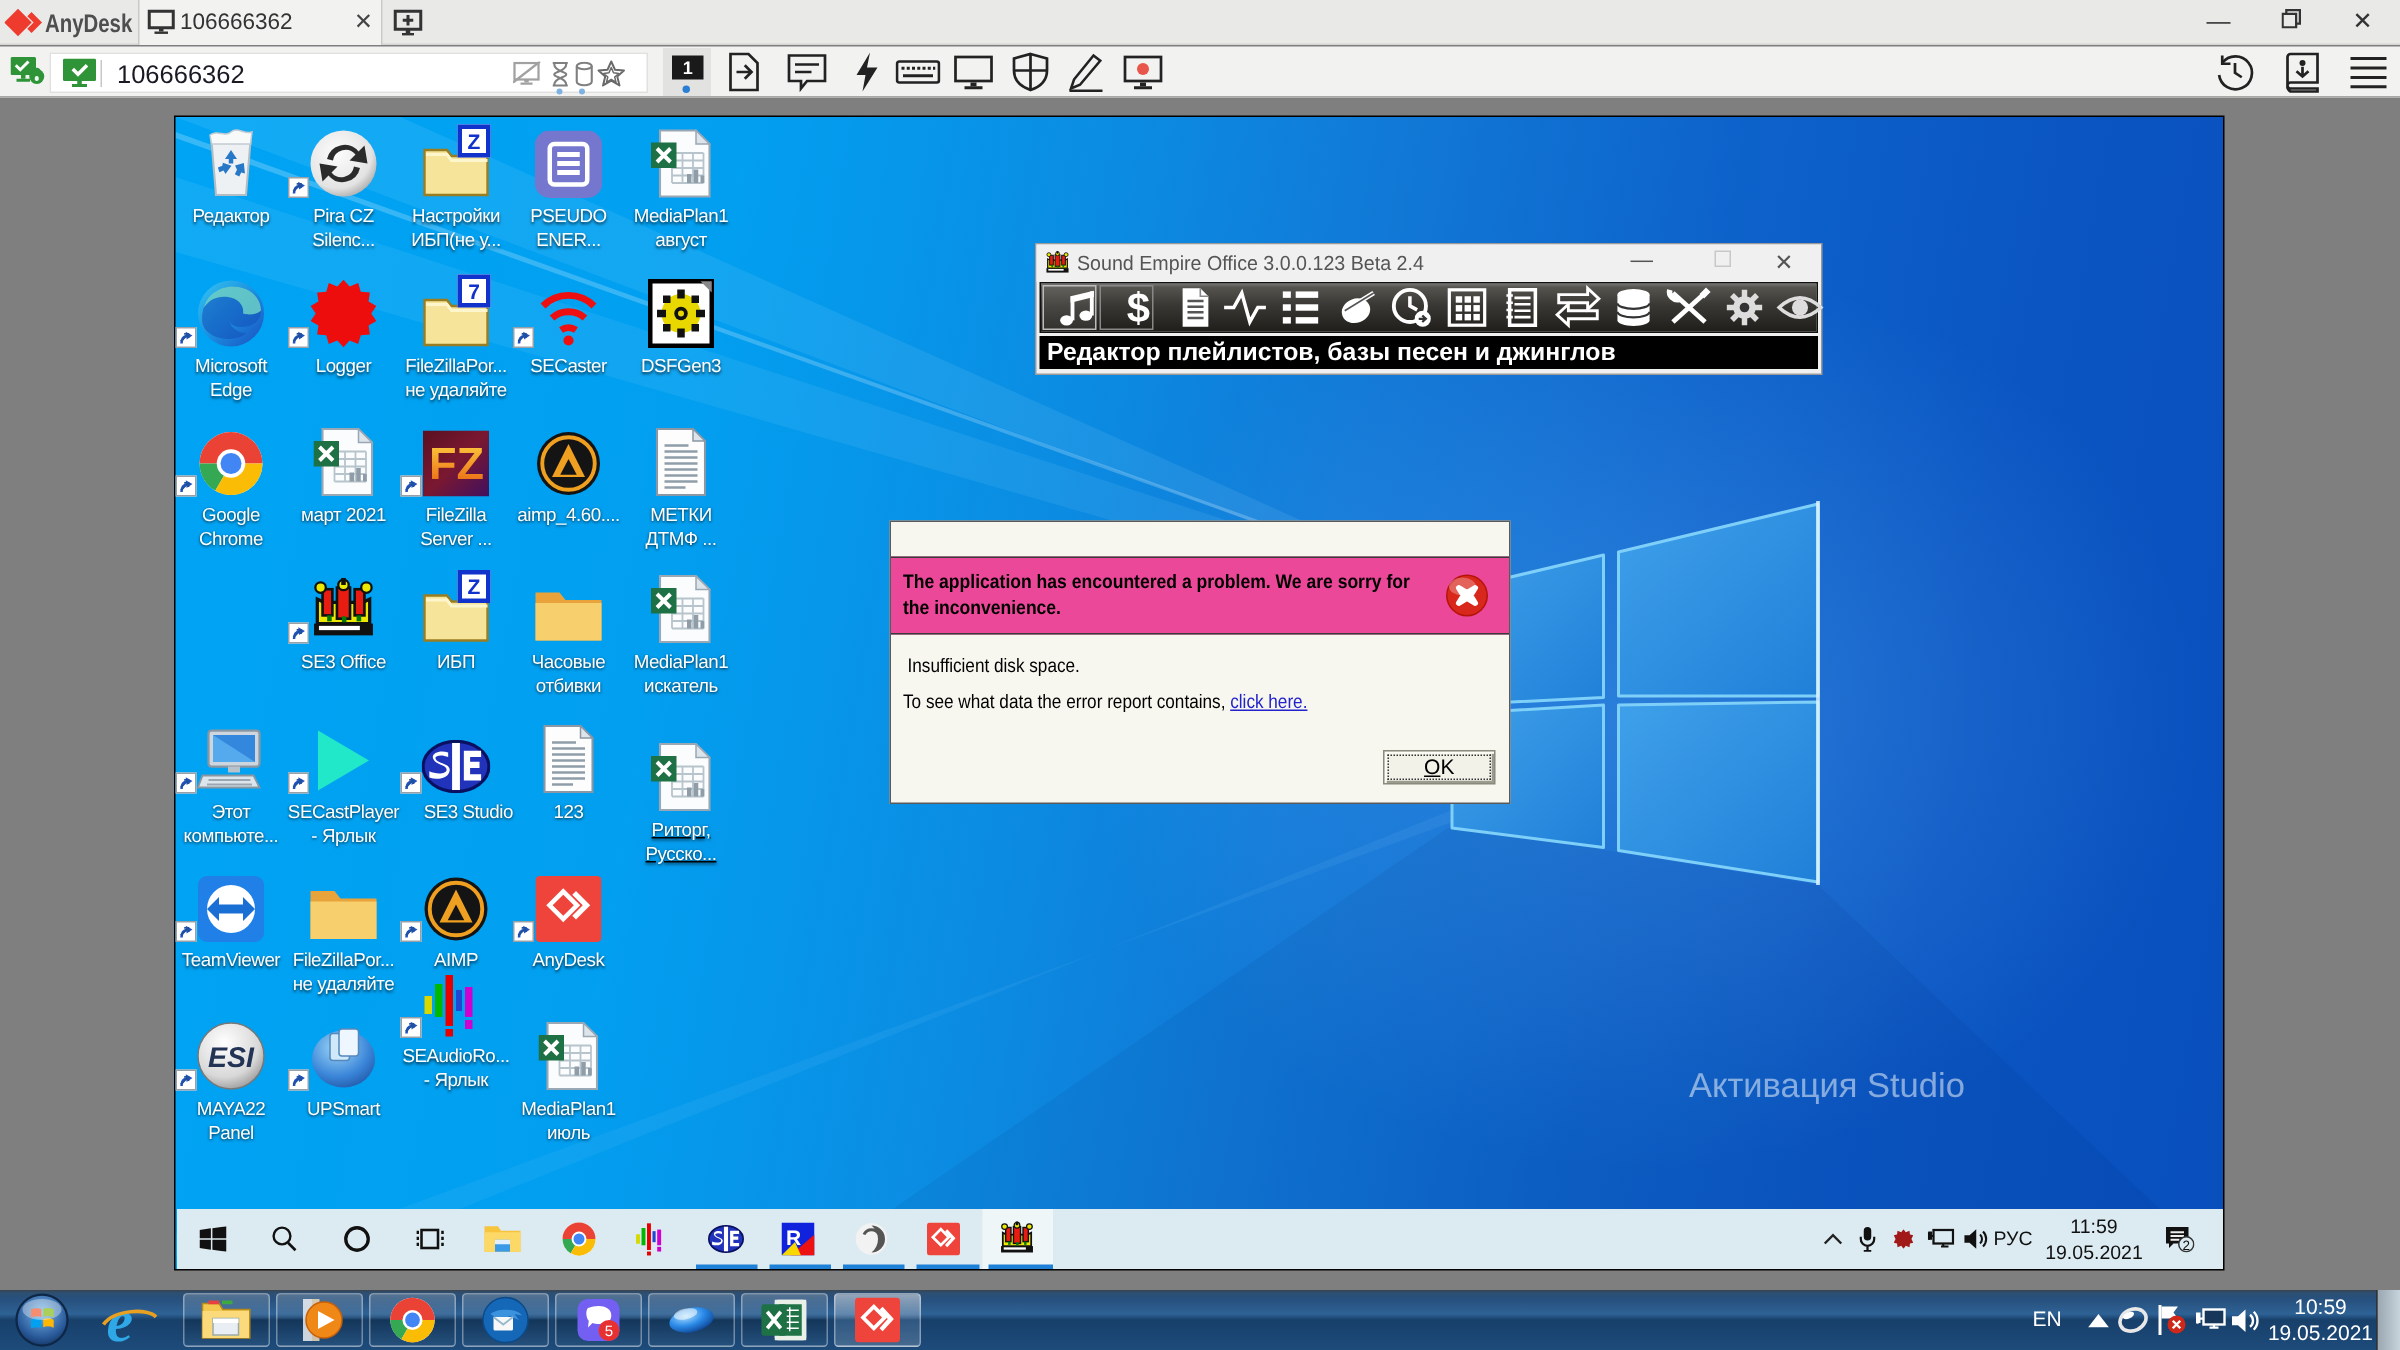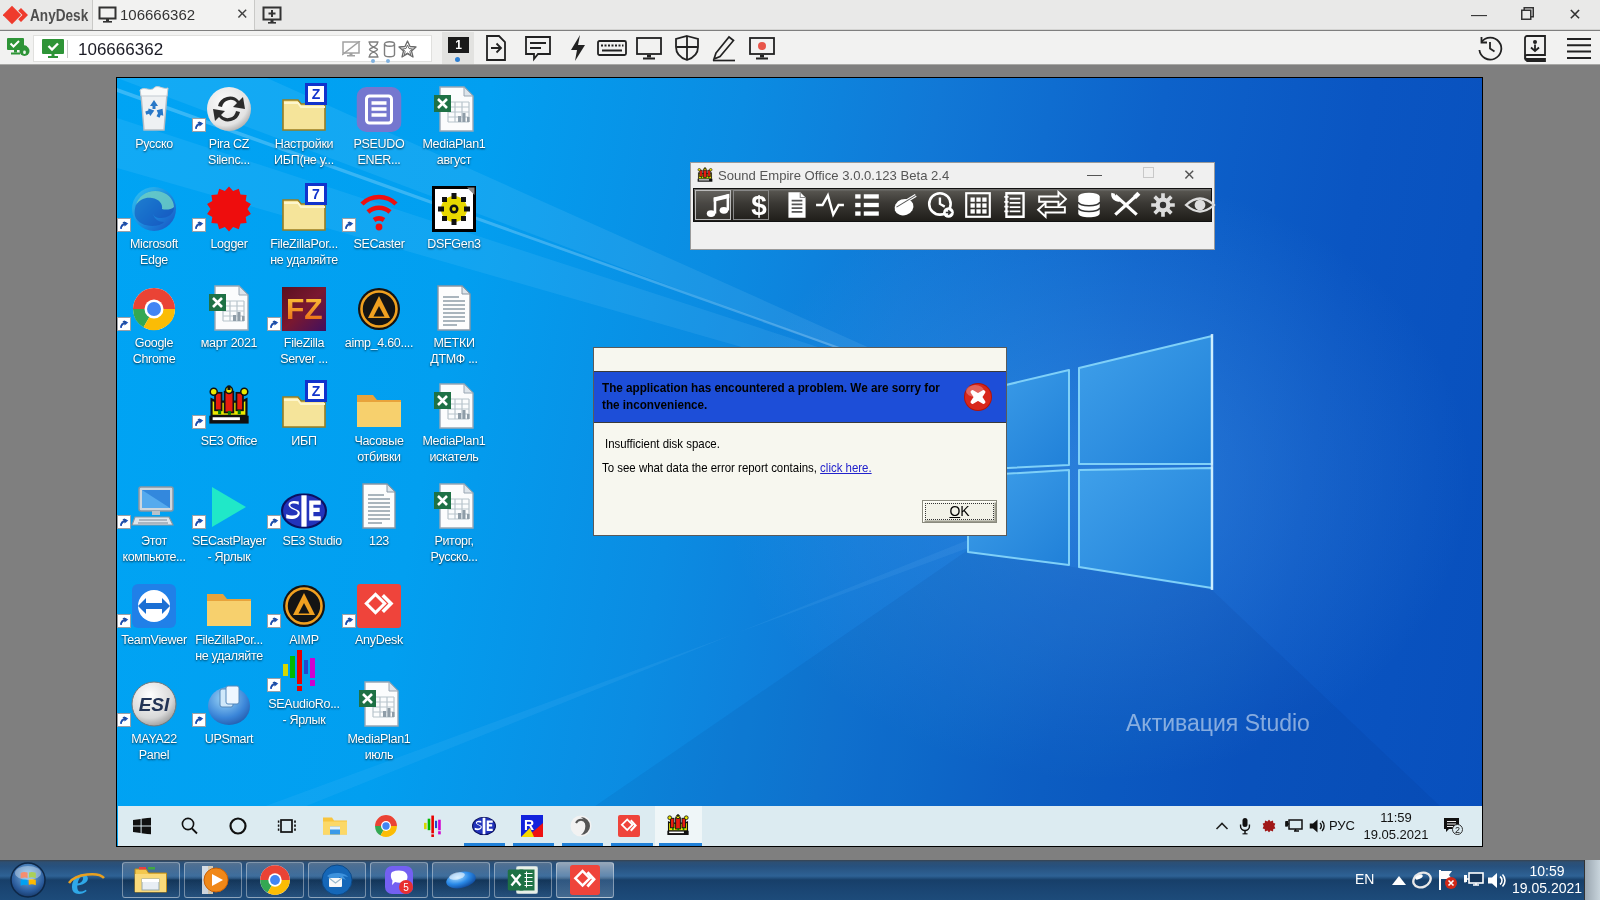--- a/index.html
+++ b/index.html
@@ -54,21 +54,21 @@
 #sew { position:absolute; left:574px; top:85px; width:523px; height:86px; background:#f0f0f0; box-shadow:0 0 0 1px #9a9a9a; }
 #sew .ttl { position:absolute; left:0; top:0; width:100%; height:25px; background:#f0f0f0; }
 #sew .ttl .txt { position:absolute; left:27px; top:5px; font-size:13.5px; color:#555; transform:scaleX(0.97); transform-origin:0 0; }
 #sew .tbar { position:absolute; left:2px; top:25px; width:519px; height:34px; background:linear-gradient(#767674 0%, #55534e 8%, #3a3834 45%, #201e1a 100%); border:1px solid #111; }
 #sew .blk { position:absolute; left:2px; top:61px; width:519px; height:22px; background:#000; color:#fff; font-size:16.5px; font-weight:bold; line-height:22px; padding-left:5px; }
 .sei { position:absolute; top:1px; width:36px; height:30px; }
 
 
 #errd { position:absolute; left:476px; top:269px; width:414px; height:189px; background:#f7f7ef; border:1px solid #5a5a5a; }
 #errd .cap { position:absolute; left:0; top:0; width:100%; height:23px; background:#fbfbf3; font-size:15px; color:#000; padding:3px 0 0 10px; }
-#errd .hdr { position:absolute; left:0px; top:23px; width:412px; height:52px; background:#1d4ed8; border-top:1px solid #3a3a3a; border-bottom:1px solid #3a3a3a; }
+#errd .hdr { position:absolute; left:0px; top:23px; width:412px; height:52px; background:#ec4899; border-top:1px solid #3a3a3a; border-bottom:1px solid #3a3a3a; }
 #errd .hdr .t { position:absolute; left:8px; top:7px; width:430px; font-size:13px; font-weight:bold; color:#000; line-height:17px; white-space:nowrap; transform:scaleX(0.9); transform-origin:0 0; }
 #errd .msg1 { position:absolute; left:11px; top:88px; font-size:13px; color:#000; transform:scaleX(0.88); transform-origin:0 0; }
 #errd .msg2 { position:absolute; left:8px; top:112px; font-size:13px; color:#000; transform:scaleX(0.88); transform-origin:0 0; }
 #errd .msg2 a { color:#2222cc; text-decoration:underline; }
 #errd .okb { position:absolute; left:328px; top:152px; width:75px; height:23px; background:#f2f2e8; border:1px solid #8a8a7e; box-shadow:inset 1.5px 1.5px 0 #fdfdf6, inset -1.5px -1.5px 0 #9c9c8e; font-size:14px; color:#000; text-align:center; line-height:21px; }
 #errd .okb .foc { position:absolute; left:2px; top:2px; right:2px; bottom:2px; border:1px dotted #333; }
 
 
 #tb10 { position:absolute; left:1px; top:728px; width:1365px; height:40px; background:#dcebf1; }
 .t10i { position:absolute; top:0; width:46px; height:40px; }
@@ -340,21 +340,21 @@
           <svg width="38" height="48" viewBox="0 0 38 48">
             <path d="M6 10 L9 46 H29 L32 10 Z" fill="#eef1f3" stroke="#b5bdc4" stroke-width="1.4"></path>
             <path d="M5 6 C10 2 15 8 19 4 C23 0 28 6 33 4 L32 12 H6 Z" fill="#f8fafa" stroke="#c3cbd2" stroke-width="1"></path>
             <g fill="#2878c8">
                   <path d="M15 22 l4-6 l4 6 l-2.5 0 l0 3 l-3 0 l0-3 Z"></path>
                   <path d="M13 25 l6 1 l-3 6 l-1.6-2 l-2.6 1.6 l-1.5-3 l2.7-1.6 Z" transform="rotate(10 16 28)"></path>
                   <path d="M22 26 l6-1 l0 7 l-2.4-1 l-1.6 2.6 l-2.8-1.8 l1.8-2.8 Z" transform="rotate(-6 25 29)"></path>
                 </g>
           </svg>
         </div>
-            <div class="lbl">Русско</div>
+            <div class="lbl">Редактор</div>
           </div>
         <div class="dic" style="left:74px;top:6px;">
             <div class="ig">
           <svg width="46" height="46" viewBox="0 0 46 46">
             <defs>
                   <radialGradient id="slv" cx="0.4" cy="0.35" r="0.75">
                     <stop offset="0" stop-color="#fdfdfd"></stop>
                     <stop offset="0.7" stop-color="#e3e3e3"></stop>
                     <stop offset="1" stop-color="#9a9a9a"></stop>
                   </radialGradient>
@@ -645,21 +645,21 @@
             <div class="lbl">SE3 Studio</div>
           </div>
         <div class="dic" style="left:224px;top:403px;">
             <div class="ig">
           <svg width="36" height="46" viewBox="0 0 36 46">
                 <use href="#txt"></use>
               </svg>
         </div>
             <div class="lbl">123</div>
           </div>
-        <div class="dic" style="left:299px;top:403px;">
+        <div class="dic" style="left:299px;top:415px;text-decoration:underline;">
             <div class="ig">
           <svg width="40" height="46" viewBox="0 0 40 46">
                 <use href="#xl"></use>
               </svg>
         </div>
             <div class="lbl">Риторг,<br>Русско...</div>
           </div>
 
         <div class="dic" style="left:-1px;top:502px;">
             <div class="ig">
@@ -889,20 +889,21 @@
                   <path d="M15 3 v6 M15 19 v6 M4 14 h6 M20 14 h6 M7.2 6.2 l4.2 4.2 M18.6 17.6 l4.2 4.2 M22.8 6.2 l-4.2 4.2 M11.4 17.6 l-4.2 4.2"></path>
                 </g>
               </g>
               <circle cx="15" cy="14" r="3" fill="#333"></circle>
             </svg>
           <svg class="sei" style="left:488px;" width="30" height="28" viewBox="0 0 30 28">
               <path d="M2 14 Q15 2 28 14 Q15 26 2 14 Z" fill="none" stroke="#ddd" stroke-width="2.2"></path>
               <circle cx="15" cy="14" r="5" fill="#ddd"></circle>
             </svg>
         </div>
+        <div class="blk">Редактор плейлистов, базы песен и джинглов</div>
       </div>
 
       <div id="errd">
         <div class="hdr">
           <div class="t">The application has encountered a problem. We are sorry for<br>the inconvenience.</div>
           <svg width="30" height="30" viewBox="0 0 30 30" style="position:absolute;right:13px;top:10px;">
             <circle cx="15" cy="15" r="14" fill="#b41408"></circle>
             <circle cx="15" cy="15" r="13" fill="#d8281c"></circle>
             <ellipse cx="12" cy="9" rx="9" ry="6" fill="rgba(255,255,255,0.28)"></ellipse>
             <path d="M9 9 L15 12.5 L21 9 L21.5 9.5 L18 15 L21.5 20.5 L21 21 L15 17.5 L9 21 L8.5 20.5 L12 15 L8.5 9.5 Z" fill="#fff" stroke="#fff" stroke-width="3.2" stroke-linejoin="round" transform="scale(0.92) translate(1.3,1.3)"></path>

